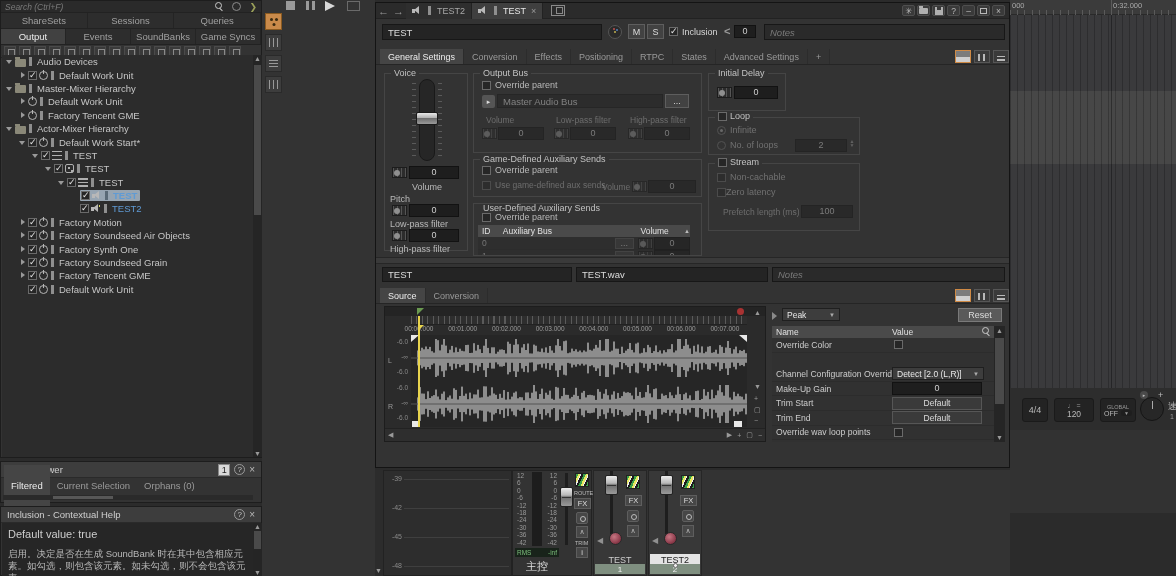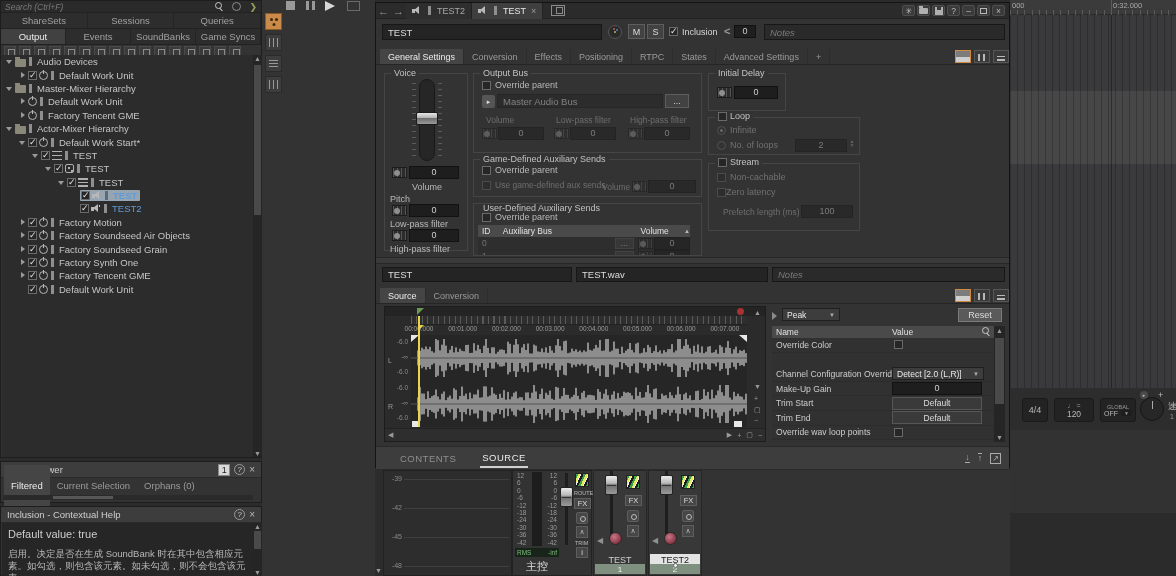--- a/index.html
+++ b/index.html
@@ -347,28 +347,28 @@
           <div class="cb on" style="margin-right: 2px;"></div>
           <div class="ic i-wu"></div>
           <div class="cbar"></div>
           <div class="tlbl">Factory Soundseed Air Objects</div>
         </div>
         <div class="trow" style="padding-left: 16px;">
           <div class="exp closed"></div>
           <div class="cb on" style="margin-right: 2px;"></div>
           <div class="ic i-wu"></div>
           <div class="cbar"></div>
-          <div class="tlbl">Factory Soundseed Grain</div>
+          <div class="tlbl">Factory Synth One</div>
         </div>
         <div class="trow" style="padding-left: 16px;">
           <div class="exp closed"></div>
           <div class="cb on" style="margin-right: 2px;"></div>
           <div class="ic i-wu"></div>
           <div class="cbar"></div>
-          <div class="tlbl">Factory Synth One</div>
+          <div class="tlbl">Factory Soundseed Grain</div>
         </div>
         <div class="trow" style="padding-left: 16px;">
           <div class="exp closed"></div>
           <div class="cb on" style="margin-right: 2px;"></div>
           <div class="ic i-wu"></div>
           <div class="cbar"></div>
           <div class="tlbl">Factory Tencent GME</div>
         </div>
         <div class="trow" style="padding-left: 16px;">
           <div class="exp "></div>
@@ -1202,24 +1202,14 @@
             </div>
           </div>
         </div>
       <div class="vsb" style="left:222px;top:20px;width:11px;height:116px">
         <span class="arr" style="top:1px;left:2px">▲</span>
         <div class="thumb" style="top:12px;height:66px"></div>
         <span class="arr" style="bottom:1px;left:2px">▼</span>
       </div>
     </div>
 
-    <div id="botbar" class="abs">
-      <span id="btabs" class="flex">
-          <div class="btab">CONTENTS</div>
-          <div class="btab on">SOURCE</div>
-        </span>
-      <span style="flex:1"></span>
-      <span class="dock u">↓</span>
-      <span class="dock o">↑</span>
-      <span class="dock b" style="margin-right:8px">↗</span>
-    </div>
   </div>
 </div>
 
 </body></html>

